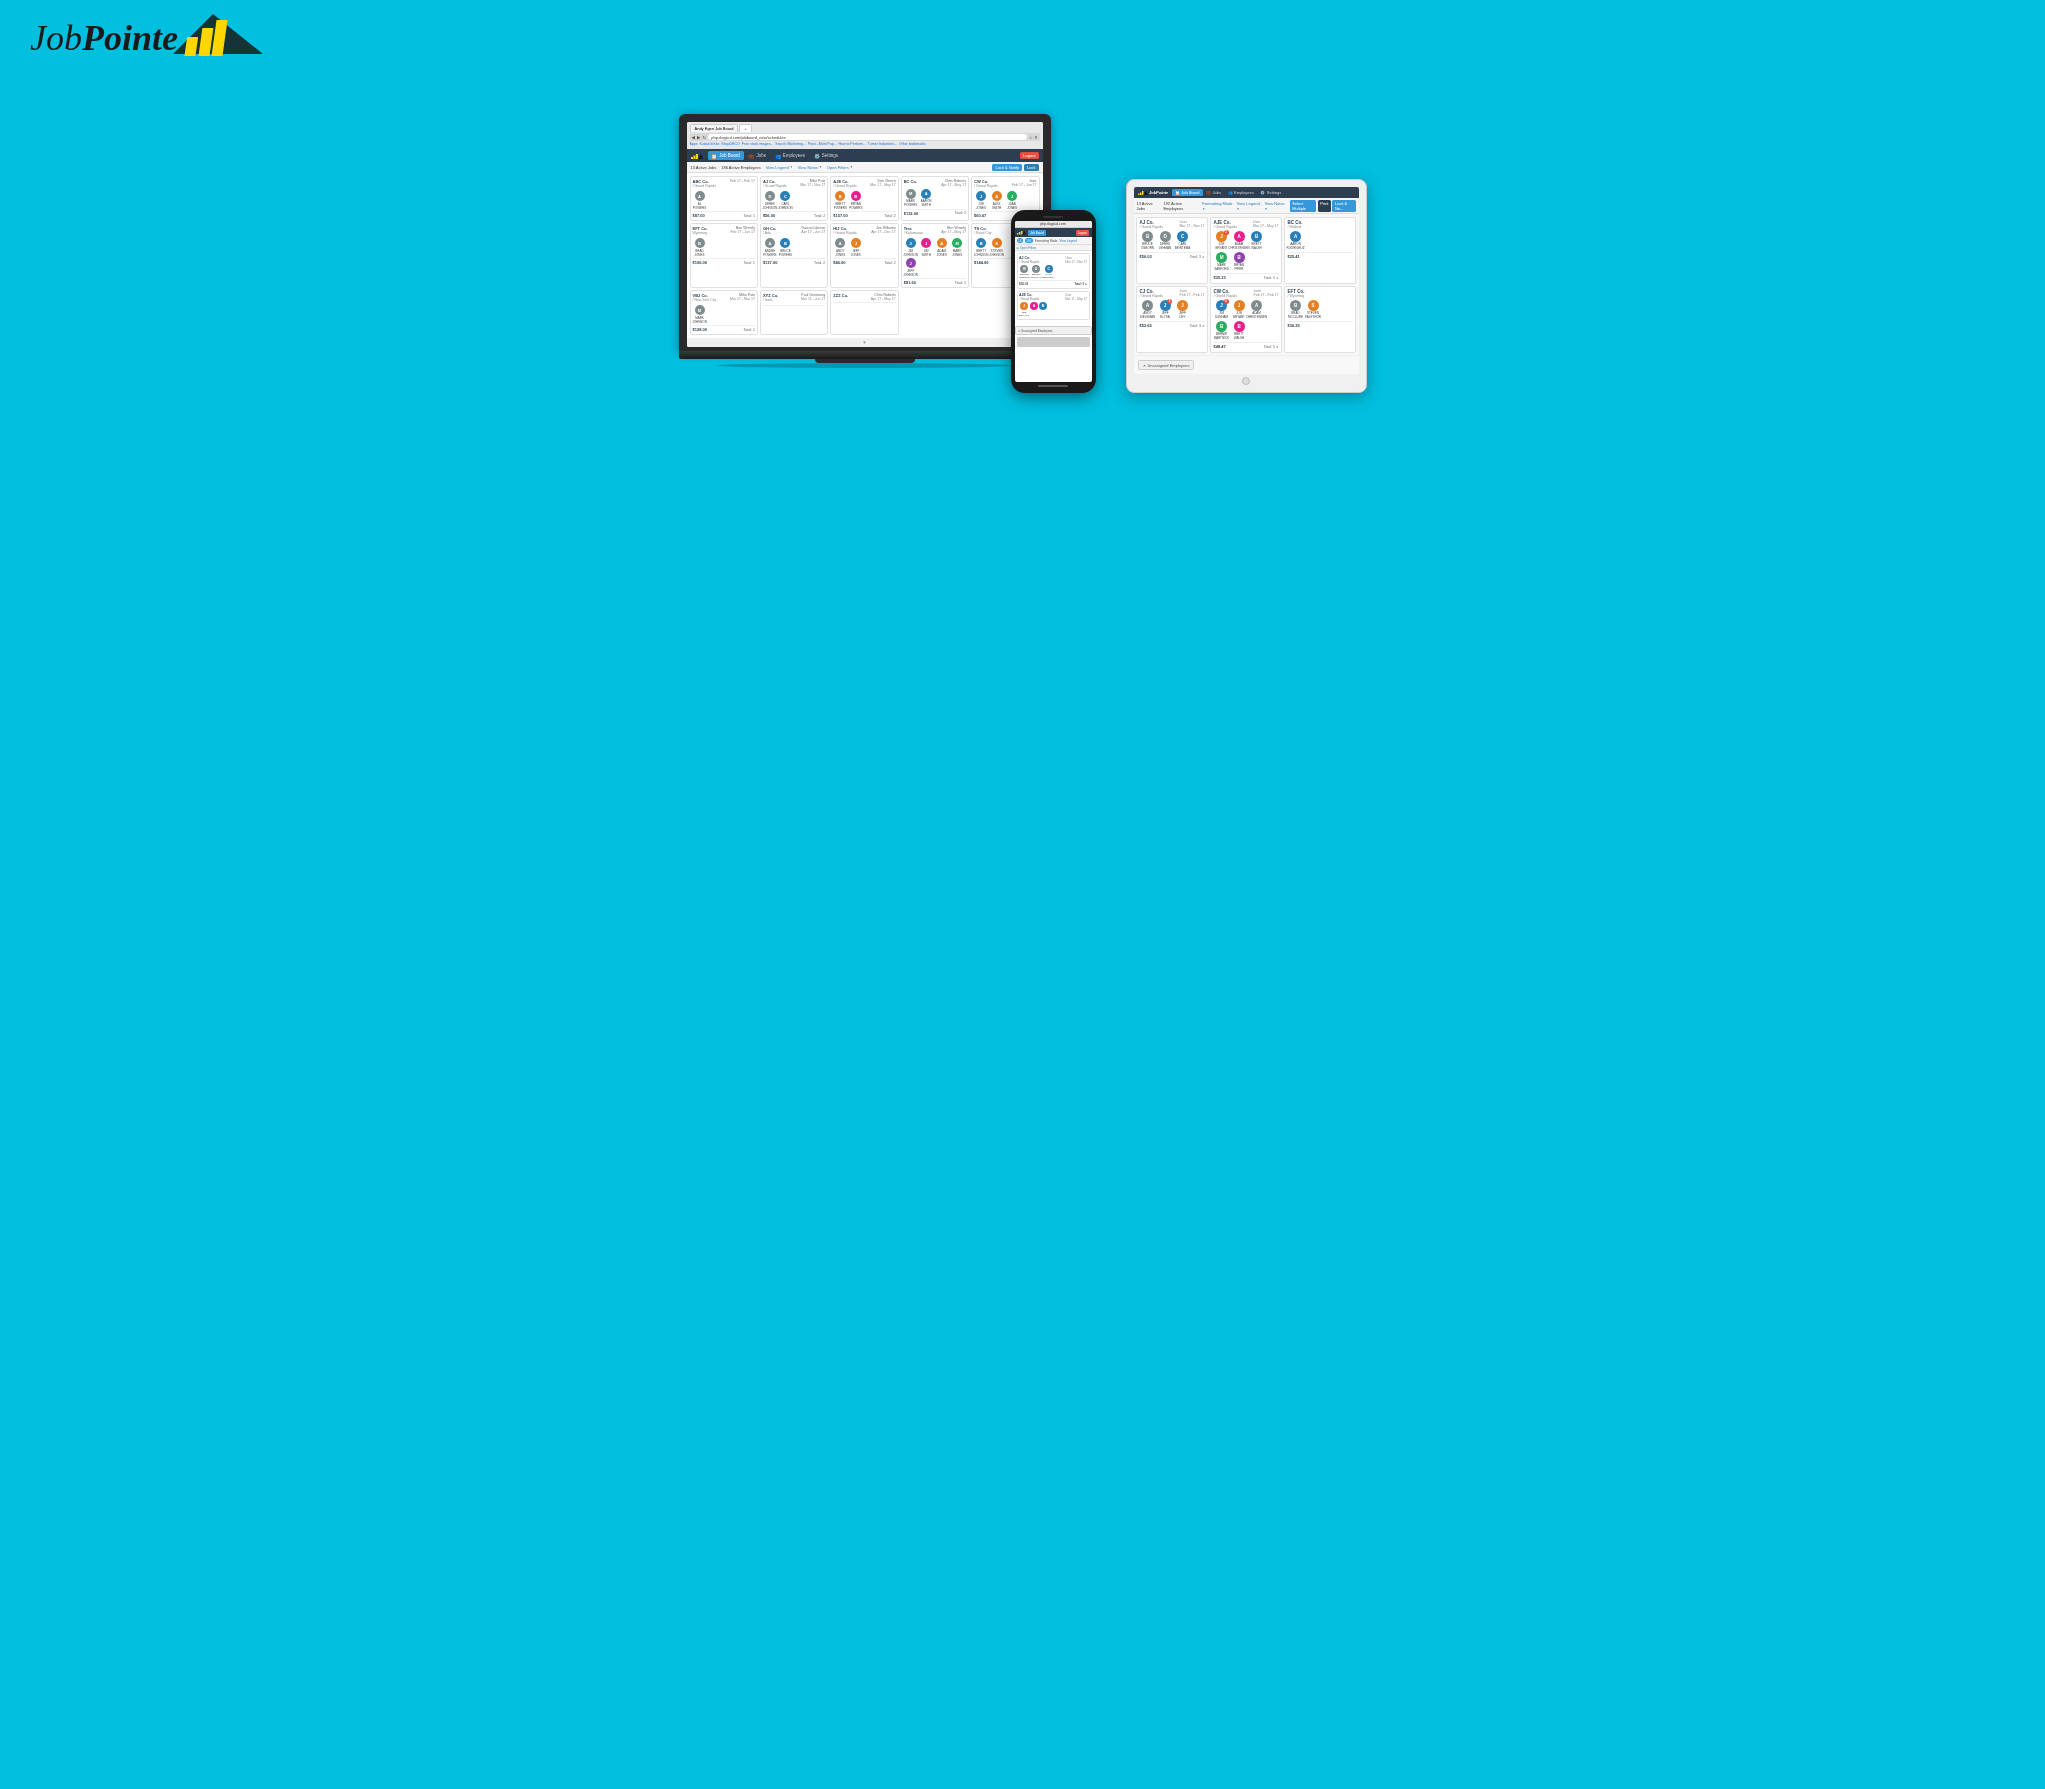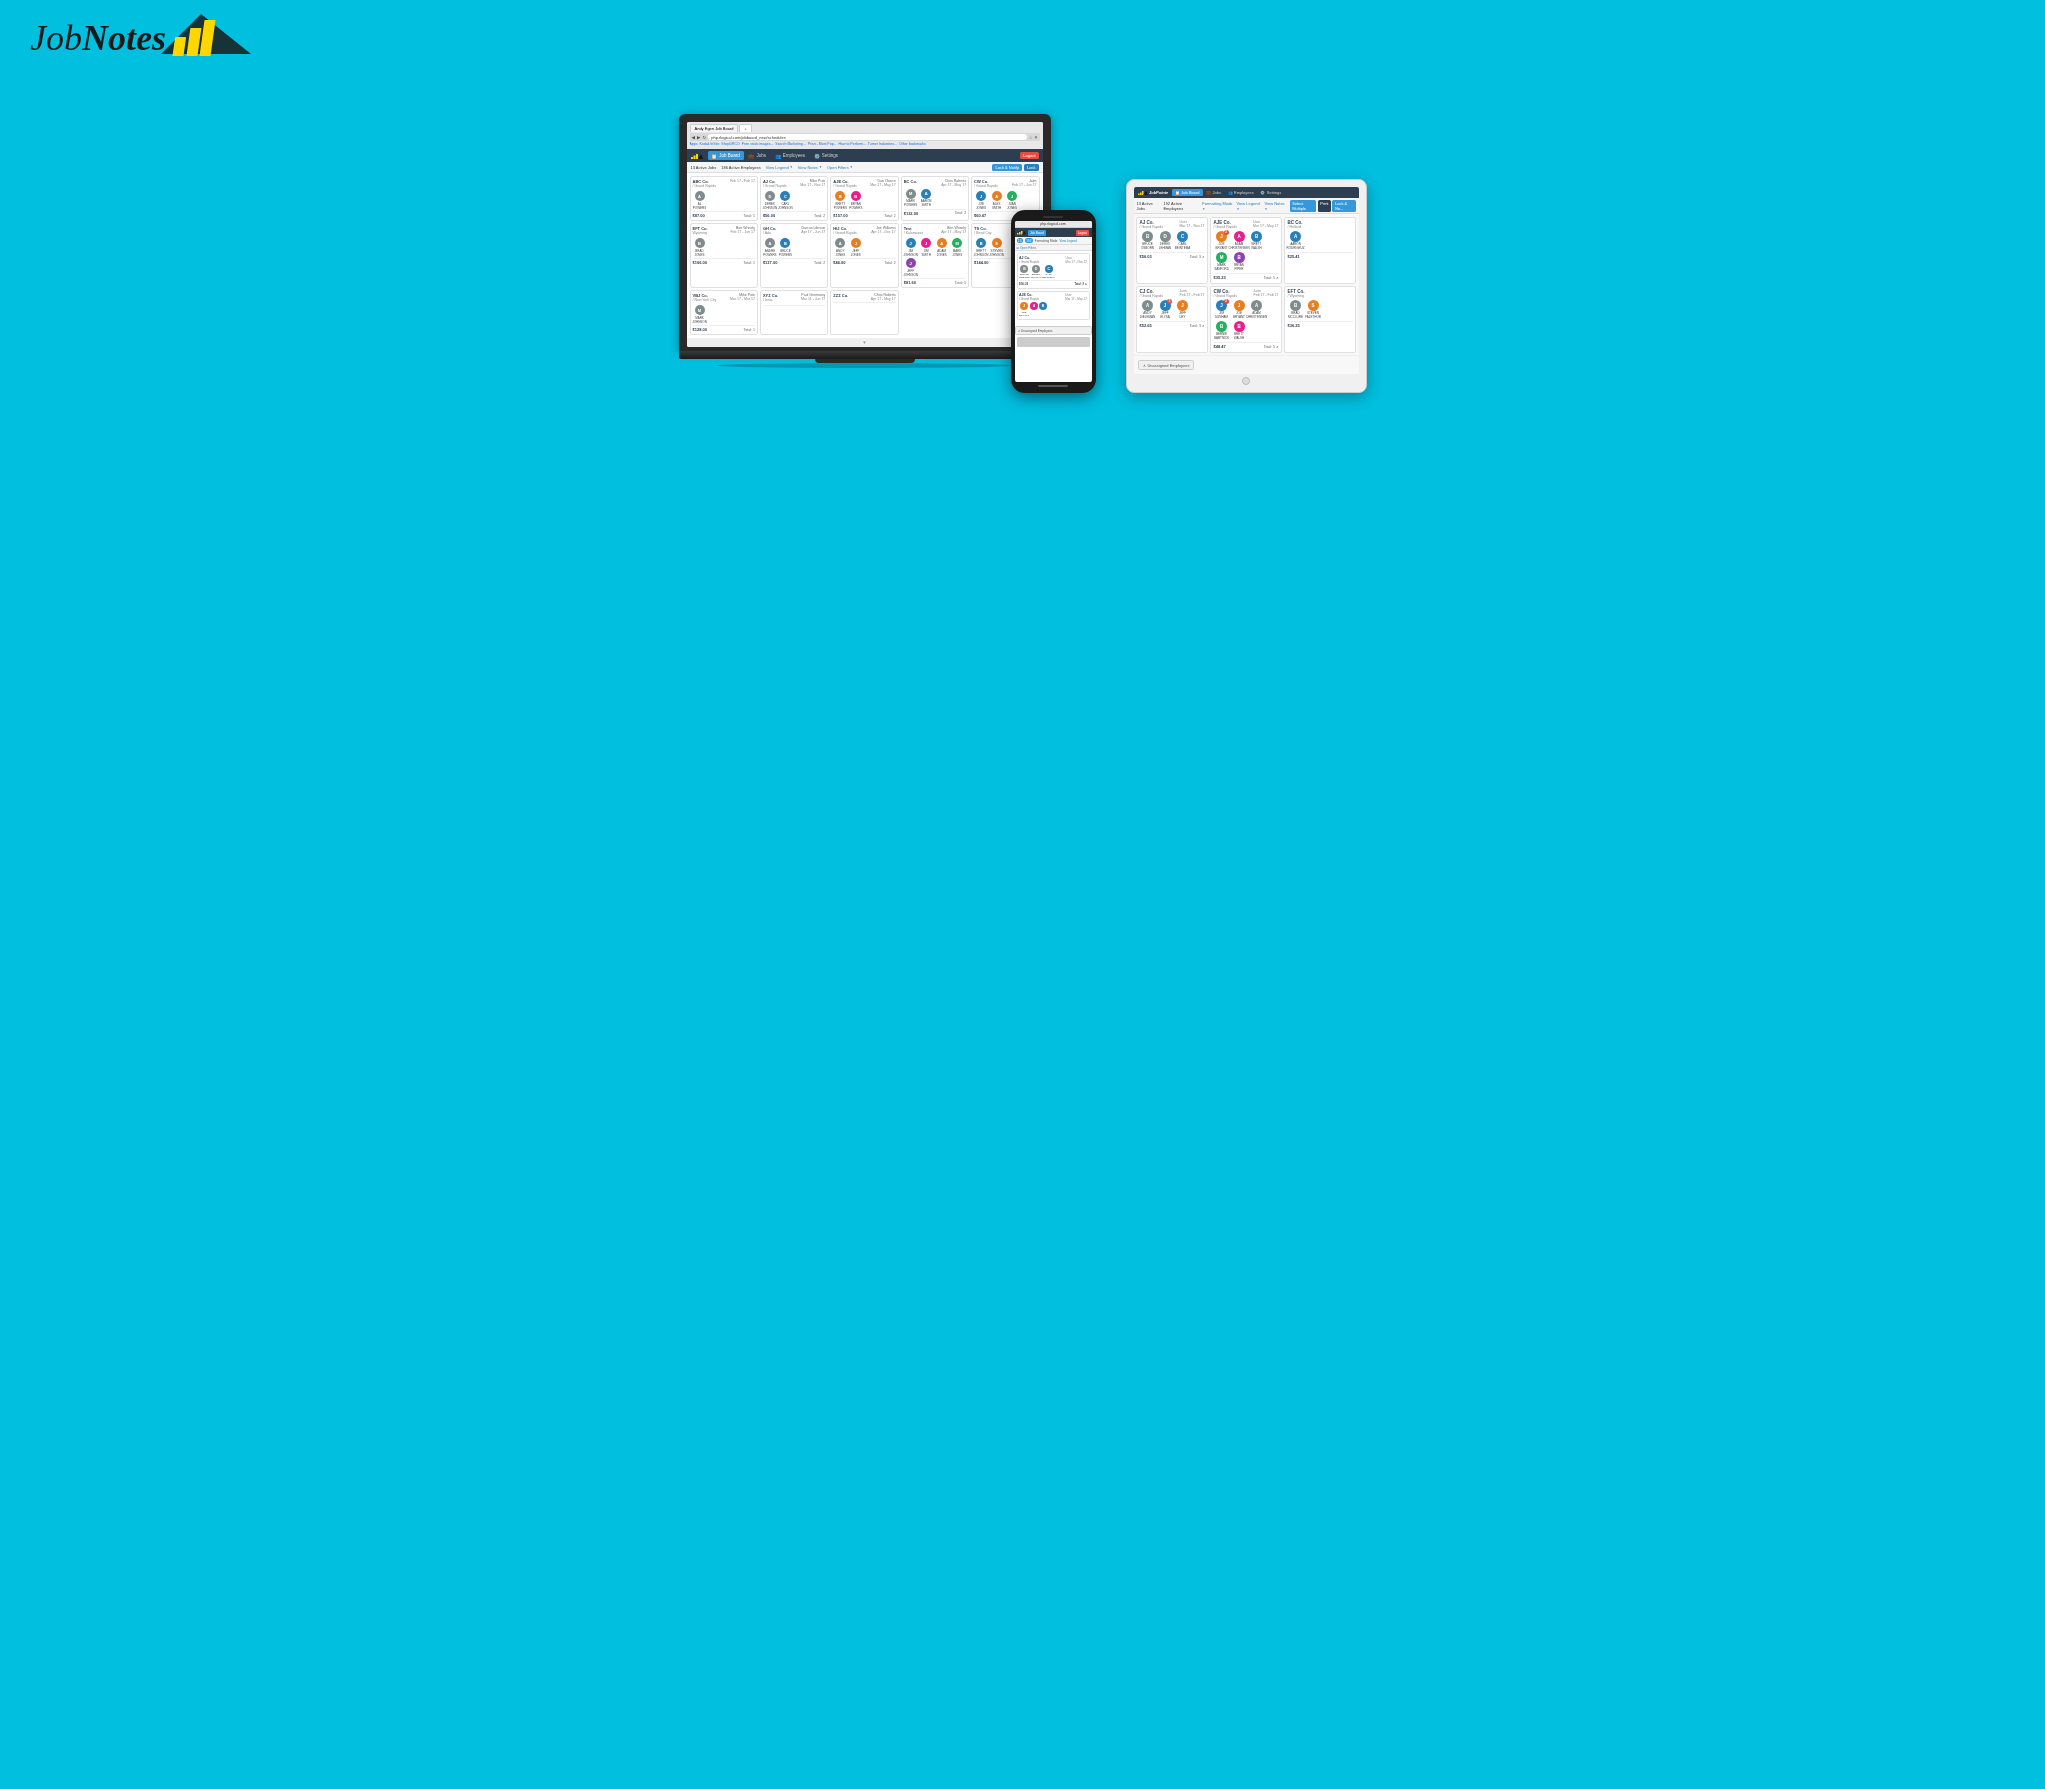--- a/index.html
+++ b/index.html
@@ -641,21 +641,21 @@
       height: 5px;
       background: rgba(0,0,0,0.2);
       border-radius: 50%;
     }
   </style>
 </head>
 <body>
 
 <div class="logo-area">
   <span class="logo-text">
-    <em>Job</em><strong>Notes</strong>
+    <em>Job</em><strong>Pointe</strong>
   </span>
   <div style="position:relative; margin-left:5px;">
     <div style="display:flex; align-items:flex-end; gap:3px; position:relative; z-index:2;">
       <div class="logo-bars">
         <div class="logo-bar"></div>
         <div class="logo-bar"></div>
         <div class="logo-bar"></div>
       </div>
     </div>
     <div style="position:absolute; bottom:0; left:-10px; right:-10px; z-index:1;">

